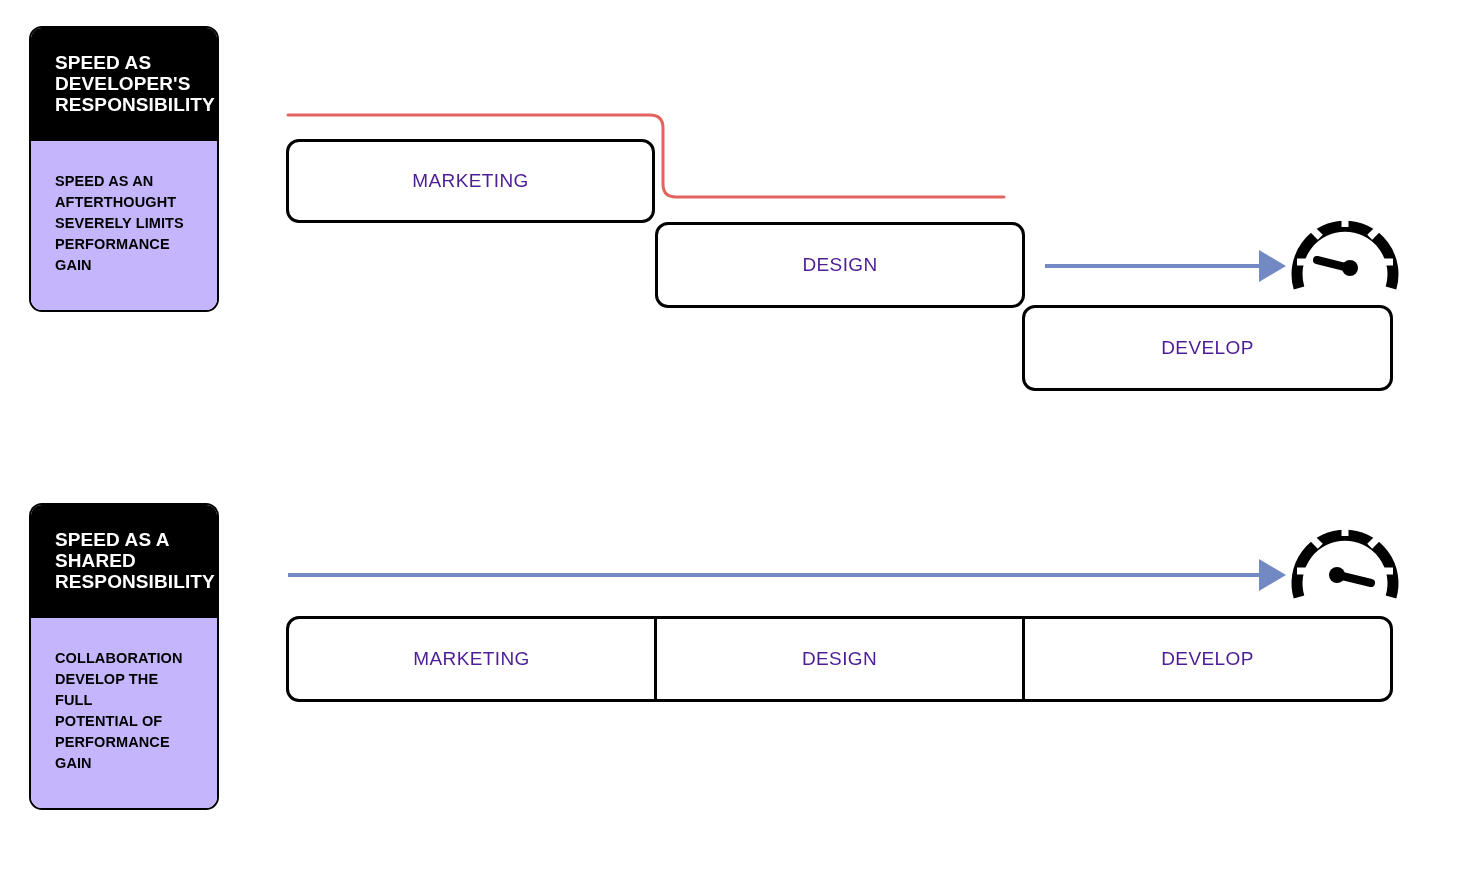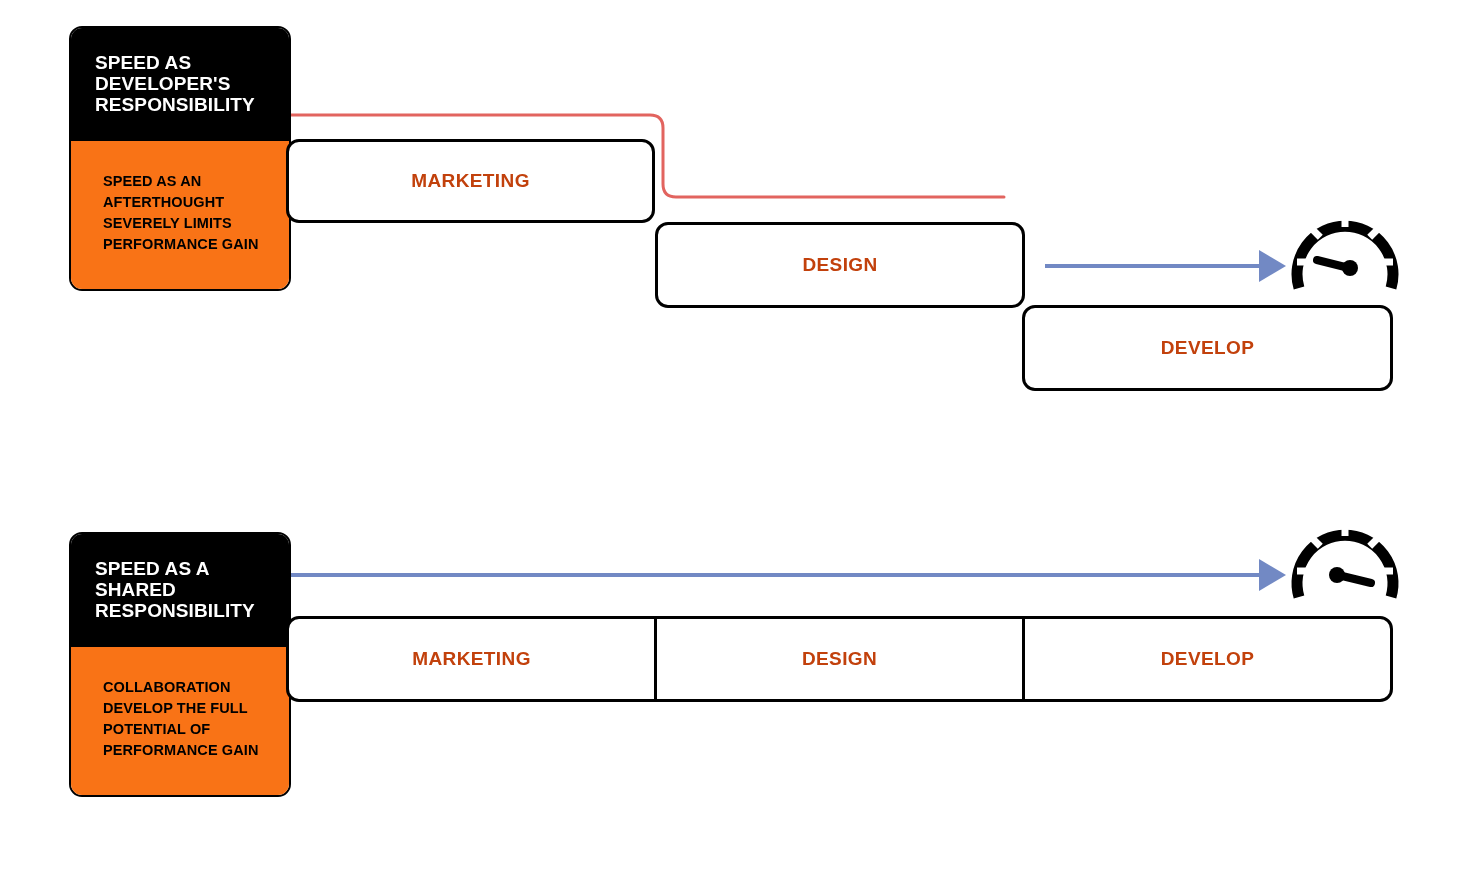--- a/index.html
+++ b/index.html
@@ -19,76 +19,75 @@
     position: absolute;
     left: 0;
     top: 0;
     width: 1464px;
     height: 872px;
   }
 
   
   .info-card {
     position: absolute;
-    width: 222px;
+    width: 190px;
     border-radius: 13px;
     border: 2px solid #000000;
     background: #ffffff;
     overflow: hidden;
     box-sizing: border-box;
-    margin-left: 40px;
   }
   .card-top {
     background: #000000;
     color: #ffffff;
     padding: 24px 24px 26px 24px;
     box-sizing: border-box;
   }
   .card-title {
     font-size: 19px;
     line-height: 21px;
     font-weight: bold;
     letter-spacing: 0.1px;
     white-space: pre-line;
     margin: 0;
   }
   .card-bottom {
-    background: #f97316;
+    background: #c4b5fd;
     color: #000000;
-    padding: 30px 24px 34px 32px;
+    padding: 30px 24px 34px 24px;
     box-sizing: border-box;
   }
   .card-body {
     font-size: 14.5px;
     line-height: 21px;
     font-weight: bold;
     letter-spacing: 0.1px;
     white-space: pre-line;
     margin: 0;
   }
 
   #card-top-section { left: 29px; top: 26px; }
-  #card-bottom-section { left: 29px; top: 532px; }
+  #card-bottom-section { left: 29px; top: 503px; }
 
   
   .stage-box {
     position: absolute;
     border: 3px solid #000000;
     border-radius: 13px;
     background: #ffffff;
     box-sizing: border-box;
     display: flex;
     align-items: center;
     justify-content: center;
   }
   .stage-label {
     font-size: 19px;
-    font-weight: bold;
+    font-weight: normal;
     letter-spacing: 0.4px;
-    color: #c2410c;
+    color: #4c1d95;
   }
 
   #box-marketing-top { left: 286px; top: 139px; width: 369px; height: 84px; }
   #box-design-top    { left: 655px; top: 222px; width: 370px; height: 86px; }
   #box-develop-top   { left: 1022px; top: 305px; width: 371px; height: 86px; }
 
   
   #combined-bar {
     position: absolute;
     left: 286px;

